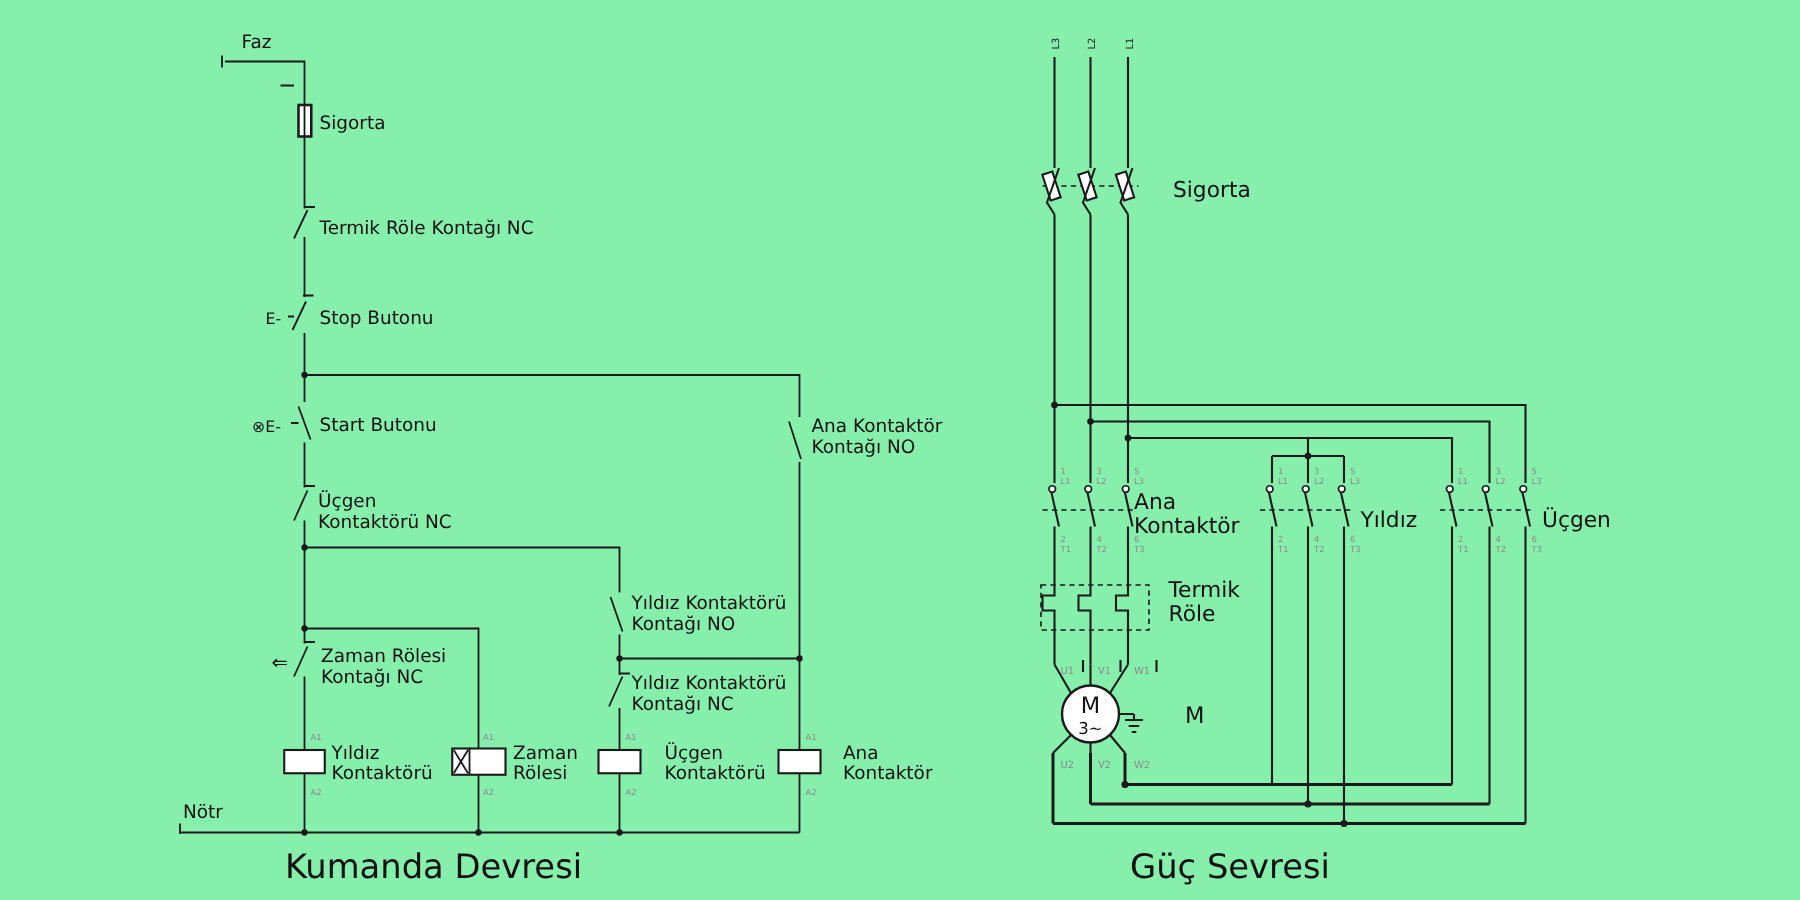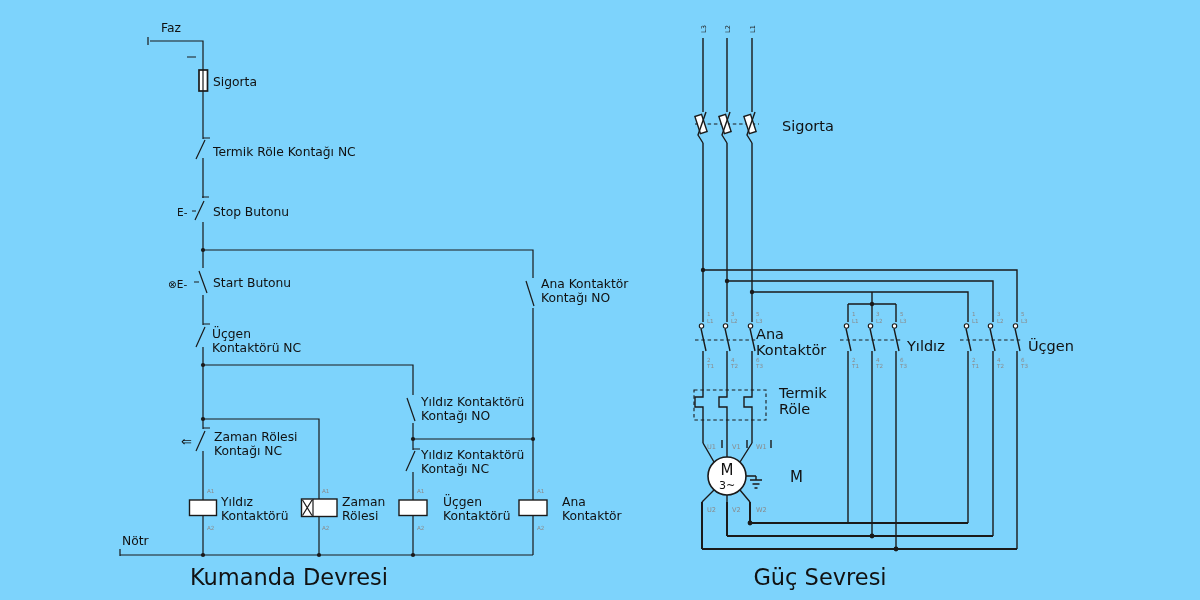--- a/index.html
+++ b/index.html
@@ -1,16 +1,16 @@
 <!DOCTYPE html>
 <html><head>
 <meta charset="utf-8">
 <style>
   html,body{margin:0;padding:0;background:#fff;}
-  .stage{position:relative;width:1200px;height:600px;background:#7dd3fc;overflow:hidden;
+  .stage{position:relative;width:1200px;height:600px;background:#86efac;overflow:hidden;
          font-family:"DejaVu Sans","Liberation Sans",sans-serif;}
   svg{display:block;}
   .w  {stroke:#1a1a1a;stroke-width:1.2;fill:none;}
   .wp {stroke:#1a1a1a;stroke-width:1.4;fill:none;}
   .wb {stroke:#1a1a1a;stroke-width:2;fill:none;}
   .dash{stroke:#1a1a1a;stroke-width:1.1;fill:none;stroke-dasharray:3.5,2.8;}
   .box{fill:#ffffff;stroke:#1a1a1a;stroke-width:1.4;}
   .dot{fill:#1a1a1a;stroke:none;}
   .hook{fill:#ffffff;stroke:#1a1a1a;stroke-width:1.1;}
   text{fill:#111111;font-family:"DejaVu Sans","Liberation Sans",sans-serif;}

